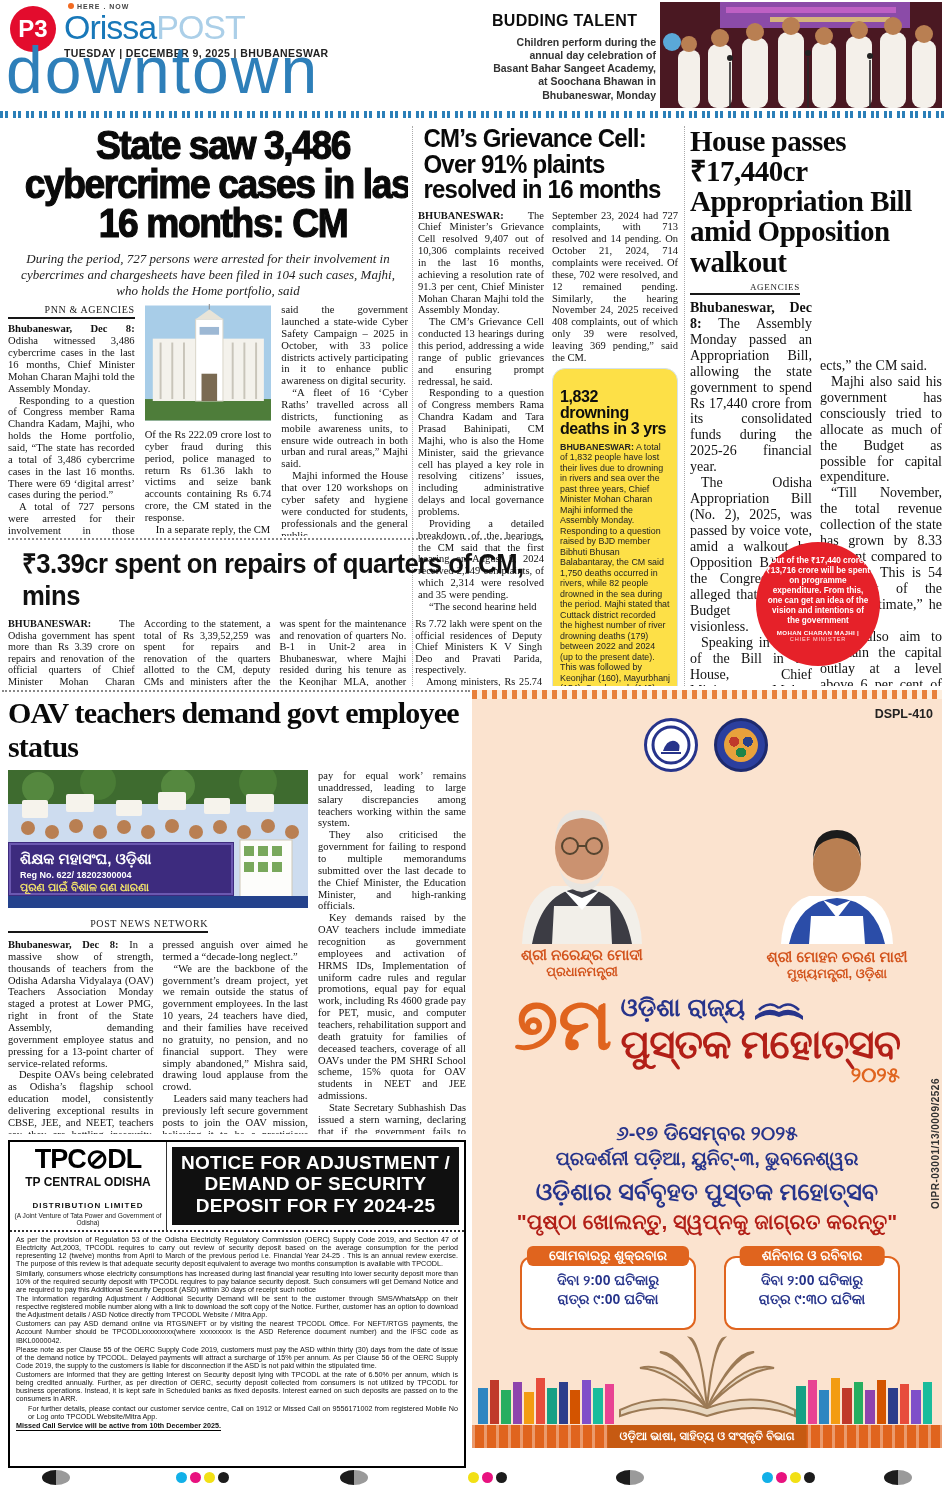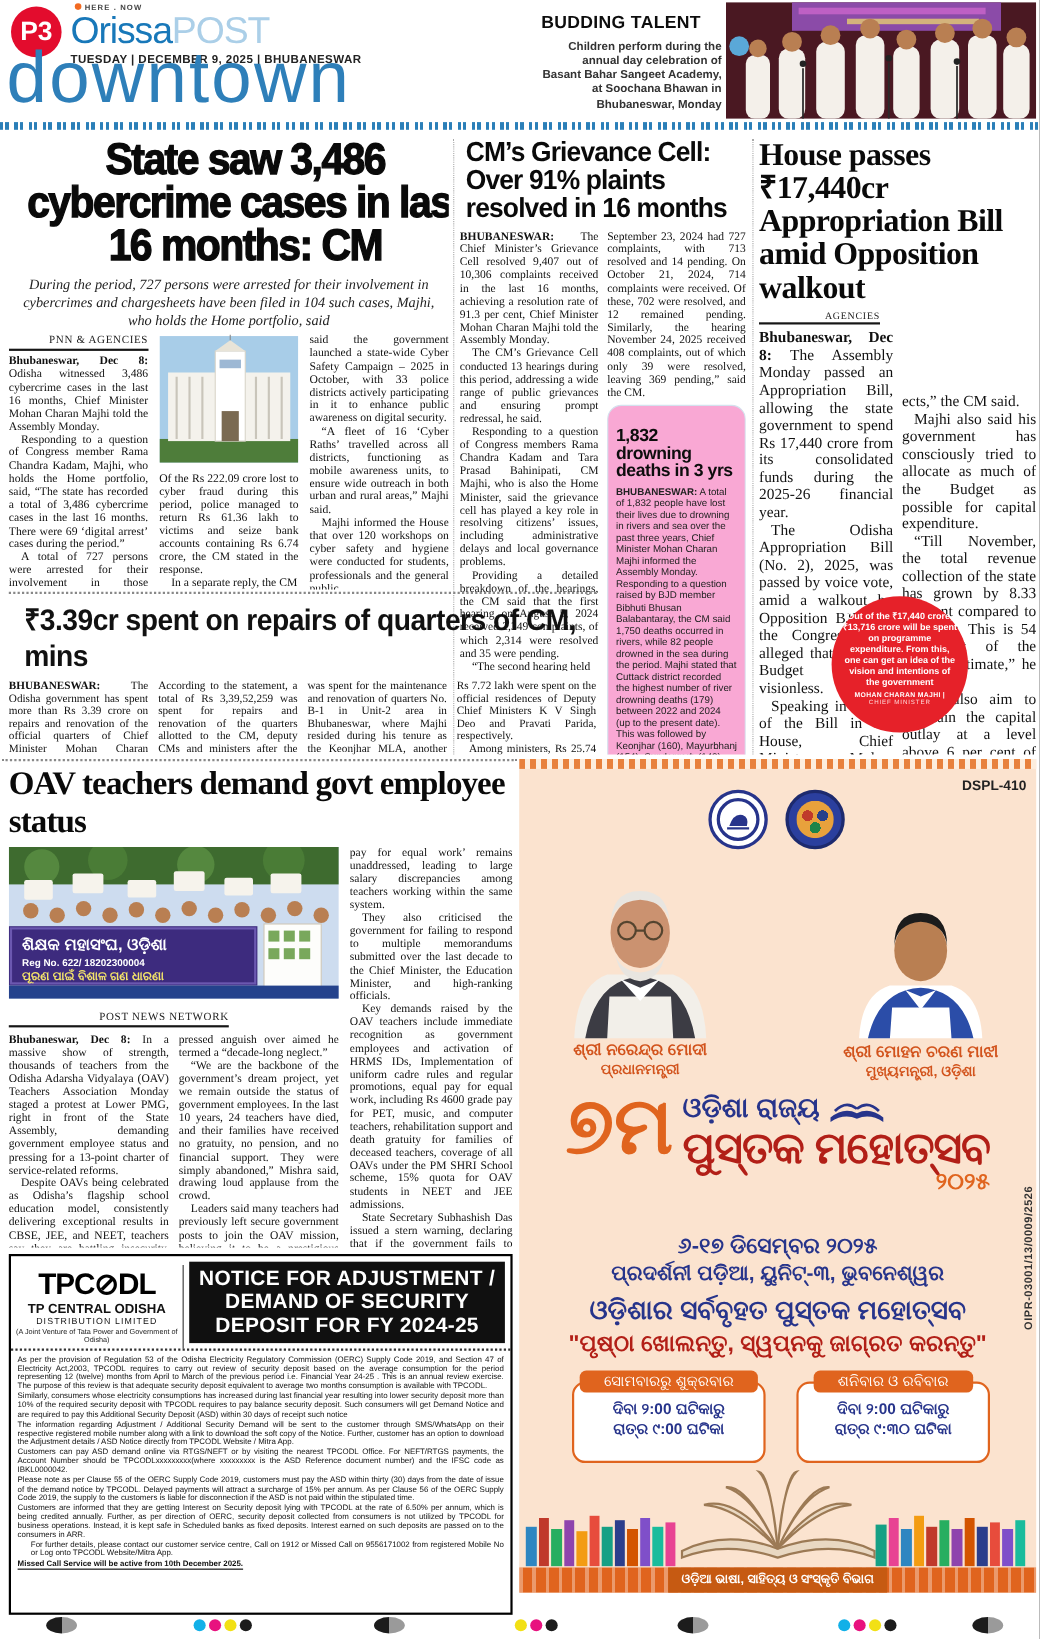--- a/index.html
+++ b/index.html
@@ -37,21 +37,21 @@
   .cyber-cols .col{flex:1;font-size:10.6px;line-height:1.12;}
   .photo-assembly{width:100%;height:118px;margin-bottom:4px;}
   
   .art-griev{left:412px;top:126px;width:266px;height:560px;overflow:hidden;border-left:1.5px dotted #aaa;padding-left:5px;box-sizing:border-box;}
   .hl-griev{font-family:"Liberation Sans",sans-serif;font-weight:700;font-size:25px;line-height:1.02;
     letter-spacing:-.8px;color:#0a0a0a;transform:scaleX(.96);width:104%;margin-bottom:7px;}
   .griev-cols{display:flex;gap:8px;}
   .griev-cols .col{font-size:10.5px;line-height:1.13;}
   .gc1{width:126px;height:400px;overflow:hidden;}
   .gc2{flex:1;display:flex;flex-direction:column;}
-  .drown-box{background:#f9a8d4;border:1px solid #d4e2ee;border-radius:13px;padding:20px 7px;margin-top:4px;
+  .drown-box{background:#fde047;border:1px solid #d4e2ee;border-radius:13px;padding:20px 7px;margin-top:4px;
     font-family:"Liberation Sans",sans-serif;height:352px;overflow:hidden;}
   .drown-box h4{margin:0 0 5px 0;font-size:16px;line-height:1.0;letter-spacing:-.4px;color:#0d0d0d;}
   .drown-box .body{font-size:8.9px;line-height:1.18;color:#222;}
   
   .art-house{left:684px;top:126px;width:258px;height:560px;overflow:hidden;border-left:1.5px dotted #aaa;padding-left:5px;box-sizing:border-box;}
   .hl-house{font-family:"Liberation Serif",serif;font-weight:bold;font-size:29px;line-height:1.04;
     letter-spacing:-.5px;color:#0a0a0a;margin-bottom:5px;}
   .house-byline{font-size:9px;letter-spacing:.7px;border-bottom:2px solid #161616;width:110px;padding-bottom:1px;margin-bottom:5px;}
   .house-cols{display:flex;gap:8px;position:relative;height:438px;overflow:hidden;}
   .house-cols .col{flex:1;font-size:14px;line-height:1.14;}
@@ -73,25 +73,25 @@
   .oav-wrap{display:flex;gap:10px;}
   .oav-left{width:300px;}
   .photo-oav{width:300px;height:138px;}
   .oav-byline{margin:6px 0 6px 0;width:200px;}
   .oav-cols{display:flex;gap:9px;height:222px;overflow:hidden;}
   .oav-cols .col{flex:1;font-size:10.5px;line-height:1.13;}
   .oav-c3{flex:1;font-size:10.5px;line-height:1.13;height:408px;overflow:hidden;padding-right:4px;}
   
   .ad-tpcodl{left:8px;top:1140px;width:458px;height:328px;border:2.5px solid #000;box-sizing:border-box;
     font-family:"Liberation Sans",sans-serif;background:#fff;}
-  .tp-head{display:flex;border-bottom:2px dotted #333;align-items:flex-end;}
+  .tp-head{display:flex;border-bottom:2px dotted #333;}
   .tp-logo{width:152px;text-align:center;padding:4px 2px;border-right:1.5px solid #333;}
   .tp-logo .big{font-size:27px;font-weight:900;letter-spacing:-1px;color:#000;line-height:1;}
   .tp-logo .l1{font-size:12px;font-weight:bold;margin-top:2px;}
-  .tp-logo .l2{font-size:8px;font-weight:normal;letter-spacing:1px;}
+  .tp-logo .l2{font-size:8px;font-weight:bold;letter-spacing:1px;margin-top:12px;}
   .tp-logo .l3{font-size:6.6px;margin-top:2px;color:#222;}
   .tp-title{flex:1;background:#101010;color:#fff;margin:5px;padding:5px 4px;text-align:center;
     font-weight:800;font-size:19px;line-height:1.12;letter-spacing:.3px;}
   .tp-body{padding:4px 6px;font-size:7.2px;line-height:1.13;text-align:justify;color:#111;height:218px;overflow:hidden;}
   .tp-body p{margin:0 0 1px 0;}
   .tp-body .bold{font-weight:normal;margin-left:12px;}
   .tp-body .note{font-weight:bold;border-bottom:1.5px solid #000;display:inline-block;}
   
   .ad-book{left:472px;top:690px;width:470px;height:758px;background:#fbe3cf;overflow:hidden;
     font-family:"Liberation Sans",sans-serif;}
@@ -115,21 +115,21 @@
   .bf-maintitle{font-size:40px;font-weight:900;color:#b21f17;line-height:1.0;letter-spacing:-1px;}
   .bf-year{font-size:21px;font-weight:900;color:#e0641e;text-align:right;line-height:1;}
   .bf-line{position:absolute;width:100%;text-align:center;font-weight:bold;}
   .bf-dates{top:432px;font-size:20px;color:#27348b;}
   .bf-venue{top:458px;font-size:19px;color:#27348b;}
   .bf-big{top:488px;font-size:24px;color:#27348b;}
   .bf-slogan{top:520px;font-size:21px;color:#b21f17;}
   .bf-box{position:absolute;top:566px;width:176px;height:74px;background:#fff;border:2.5px solid #e0641e;
     border-radius:12px;box-sizing:border-box;text-align:center;padding-top:13px;}
   .bf-box .pill{position:absolute;left:50%;top:-12px;transform:translateX(-50%);background:#e0641e;color:#fff;
-    font-size:13.5px;font-weight:normal;padding:2px 22px;border-radius:6px;white-space:nowrap;}
+    font-size:13.5px;font-weight:bold;padding:2px 22px;border-radius:6px;white-space:nowrap;}
   .bf-box .tl{font-size:14px;font-weight:bold;color:#27348b;line-height:1.35;}
   .bf-box1{left:48px;} .bf-box2{left:252px;}
   .bf-footer{position:absolute;left:0;bottom:0;width:100%;height:23px;background:#e0641e;
     background-image:repeating-linear-gradient(90deg,rgba(255,255,255,.35) 0 3px,transparent 3px 12px);}
   .bf-footer .mid{position:absolute;left:50%;top:0;transform:translateX(-50%);height:23px;line-height:23px;
     background:#c65a12;color:#fff;font-size:11.5px;font-weight:bold;padding:0 12px;white-space:nowrap;}
   .bf-oipr{position:absolute;right:1px;top:388px;writing-mode:vertical-rl;transform:rotate(180deg);
     font-size:10px;font-weight:bold;color:#333;letter-spacing:.5px;}
   .bf-bookimg{position:absolute;left:138px;top:640px;}
   .bf-shelf-l{position:absolute;left:4px;bottom:24px;}

